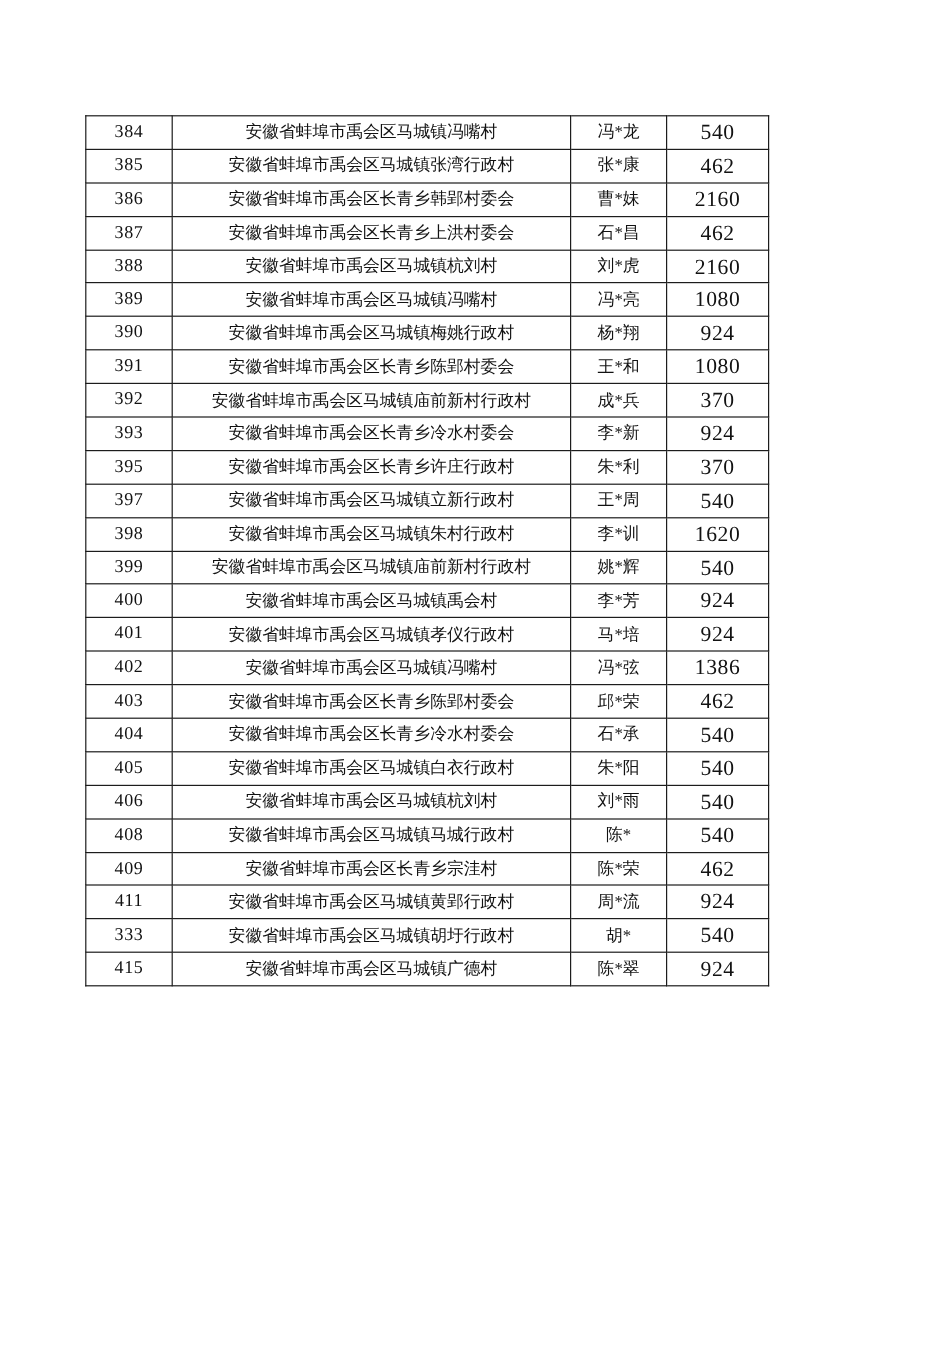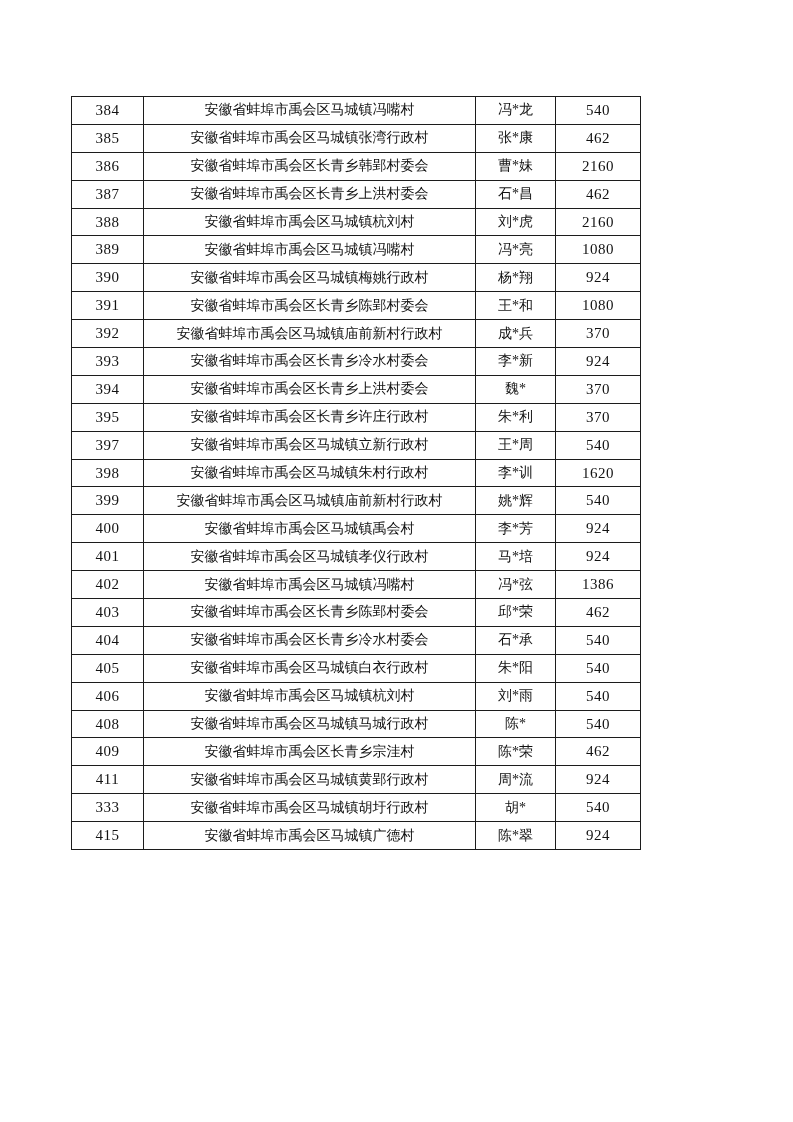--- a/index.html
+++ b/index.html
@@ -29,21 +29,21 @@
     height: 26.9px;
     padding: 0 2px;
     text-align: center;
     vertical-align: middle;
     white-space: nowrap;
     overflow: hidden;
   }
   td.cell-no   { font-size: 15px; letter-spacing: 0.5px; }
   td.cell-addr { font-size: 14px; }
   td.cell-name { font-size: 14px; }
-  td.cell-amt  { font-size: 15px; letter-spacing: 0.5px; }
+  td.cell-amt  { font-size: 18px; letter-spacing: 0.5px; }
 </style>
 </head>
 <body>
 
 <div class="page">
   <table class="subsidy">
     <colgroup>
       <col style="width:72px">
       <col style="width:332px">
       <col style="width:80px">
@@ -104,26 +104,20 @@
           <td class="cell-name">成*兵</td>
           <td class="cell-amt">370</td>
         </tr>
         <tr>
           <td class="cell-no">393</td>
           <td class="cell-addr">安徽省蚌埠市禹会区长青乡冷水村委会</td>
           <td class="cell-name">李*新</td>
           <td class="cell-amt">924</td>
         </tr>
         <tr>
-          <td class="cell-no">394</td>
-          <td class="cell-addr">安徽省蚌埠市禹会区长青乡上洪村委会</td>
-          <td class="cell-name">魏*</td>
-          <td class="cell-amt">370</td>
-        </tr>
-        <tr>
           <td class="cell-no">395</td>
           <td class="cell-addr">安徽省蚌埠市禹会区长青乡许庄行政村</td>
           <td class="cell-name">朱*利</td>
           <td class="cell-amt">370</td>
         </tr>
         <tr>
           <td class="cell-no">397</td>
           <td class="cell-addr">安徽省蚌埠市禹会区马城镇立新行政村</td>
           <td class="cell-name">王*周</td>
           <td class="cell-amt">540</td>

